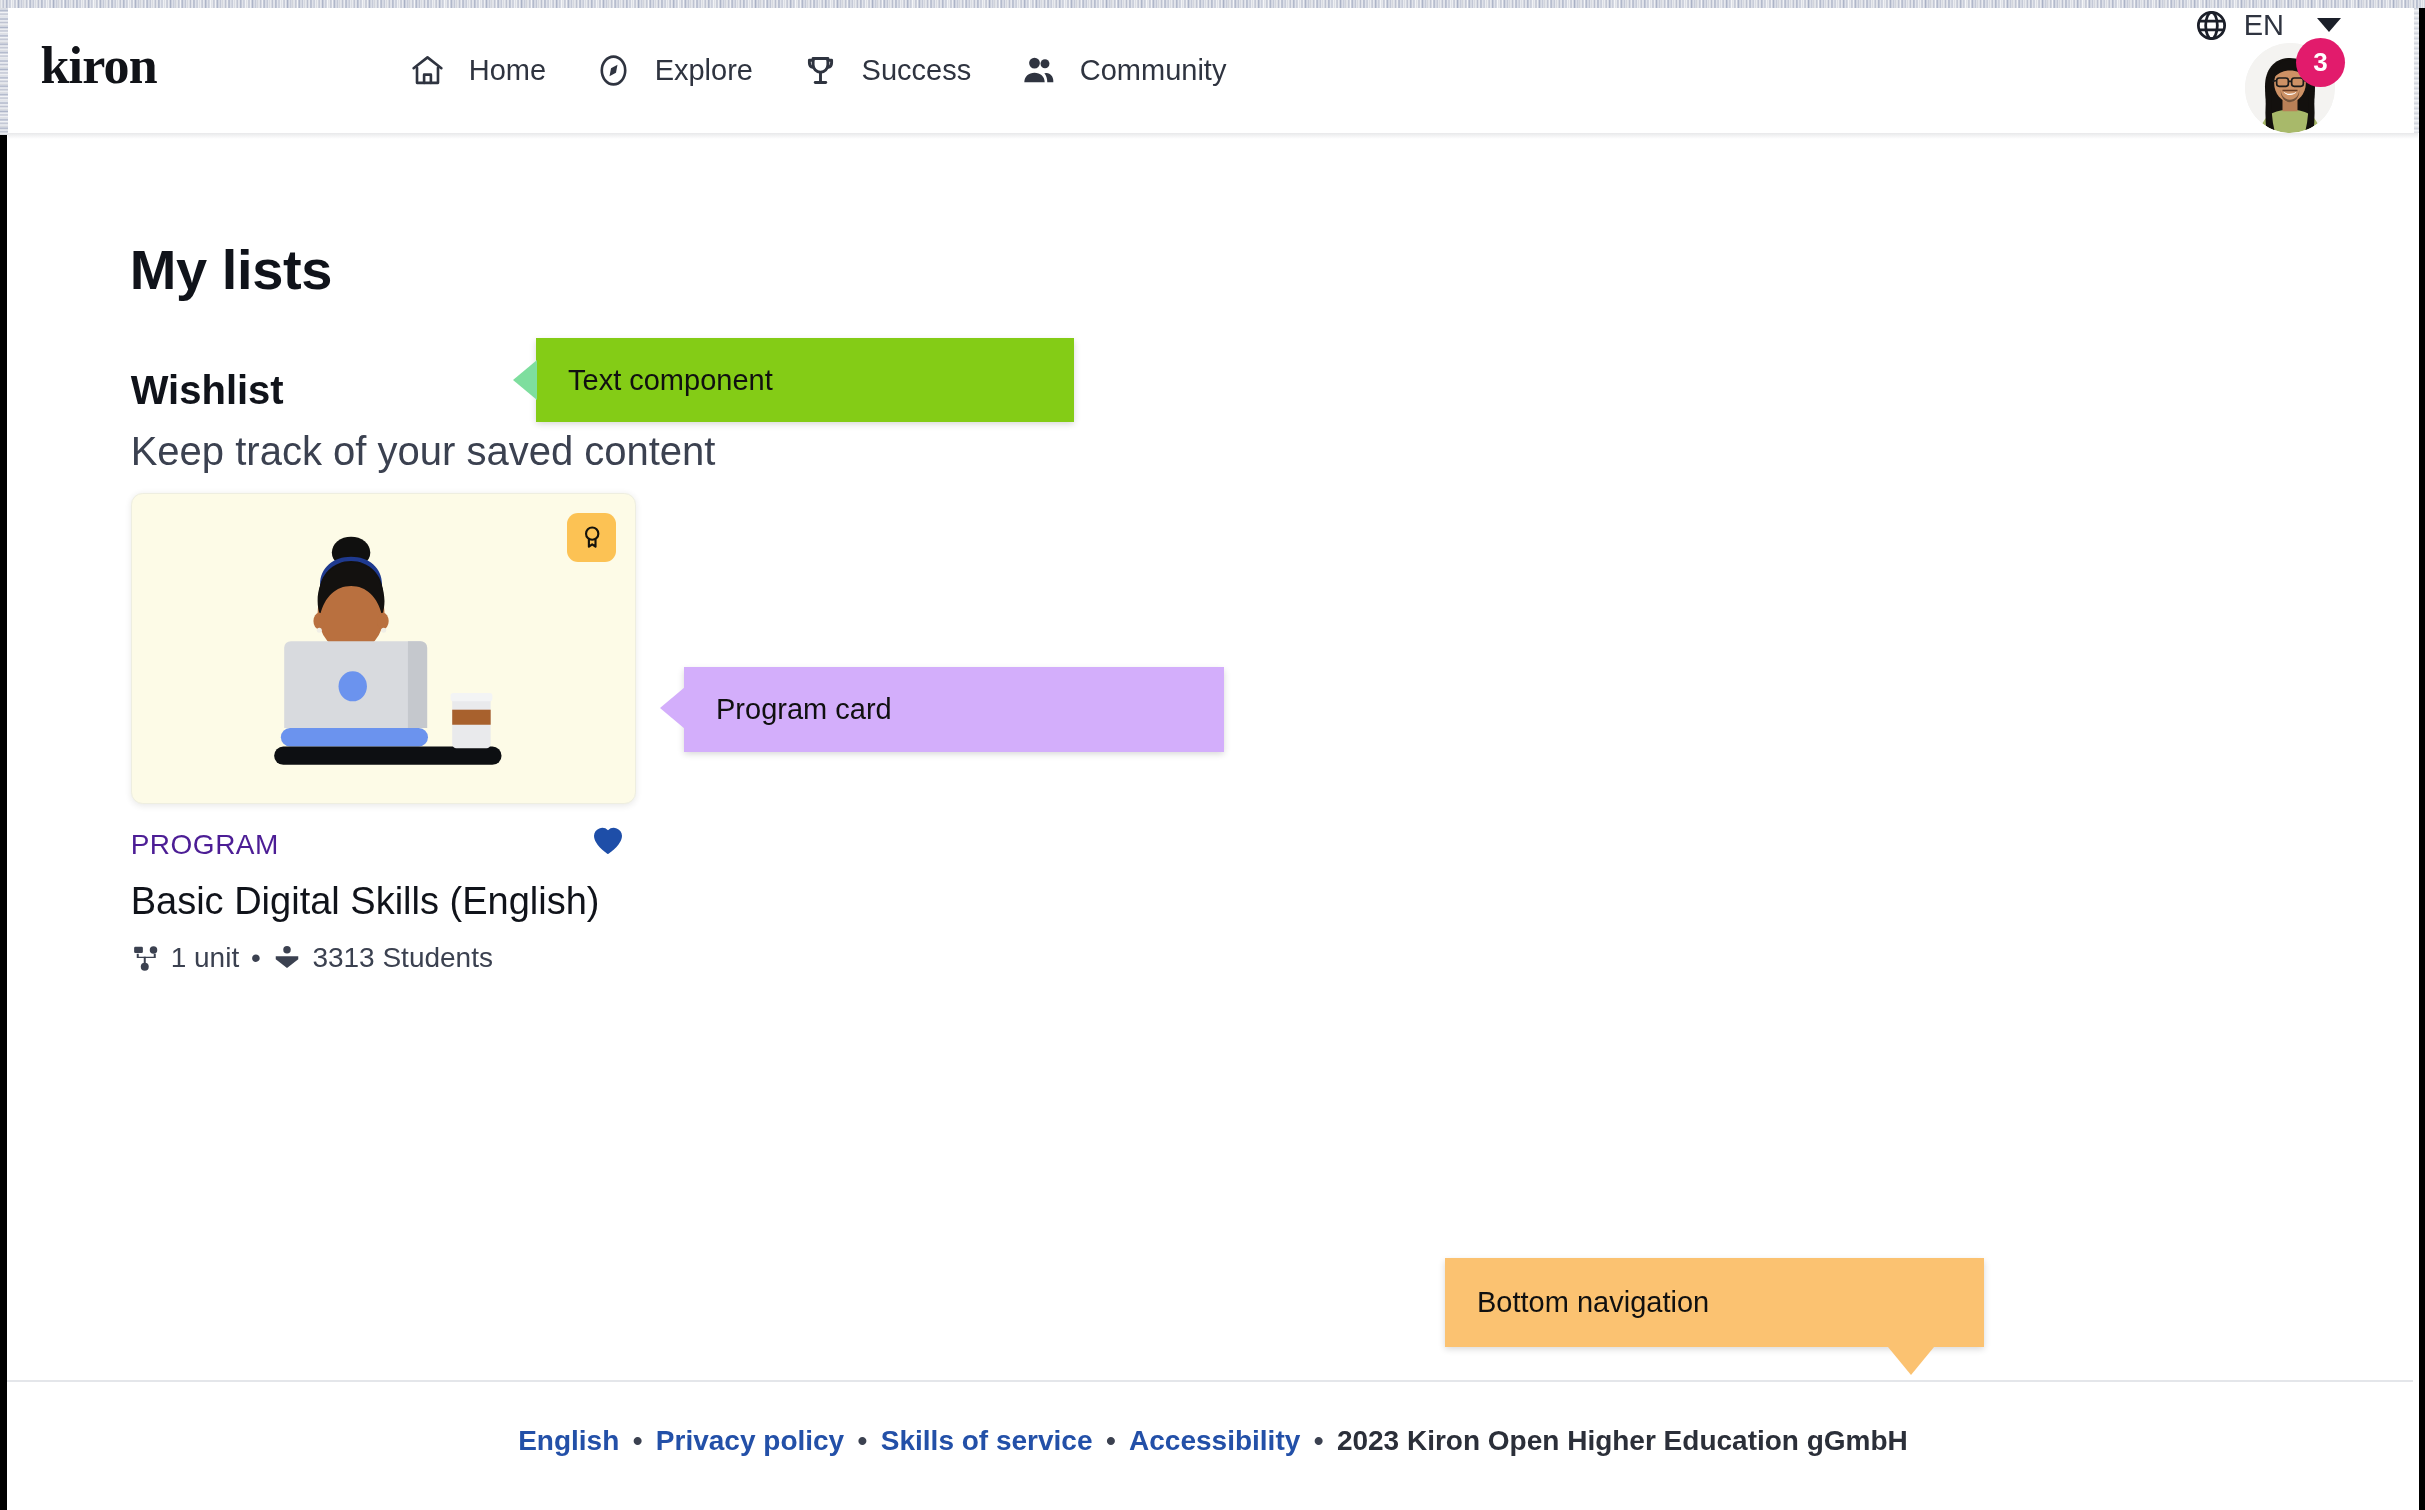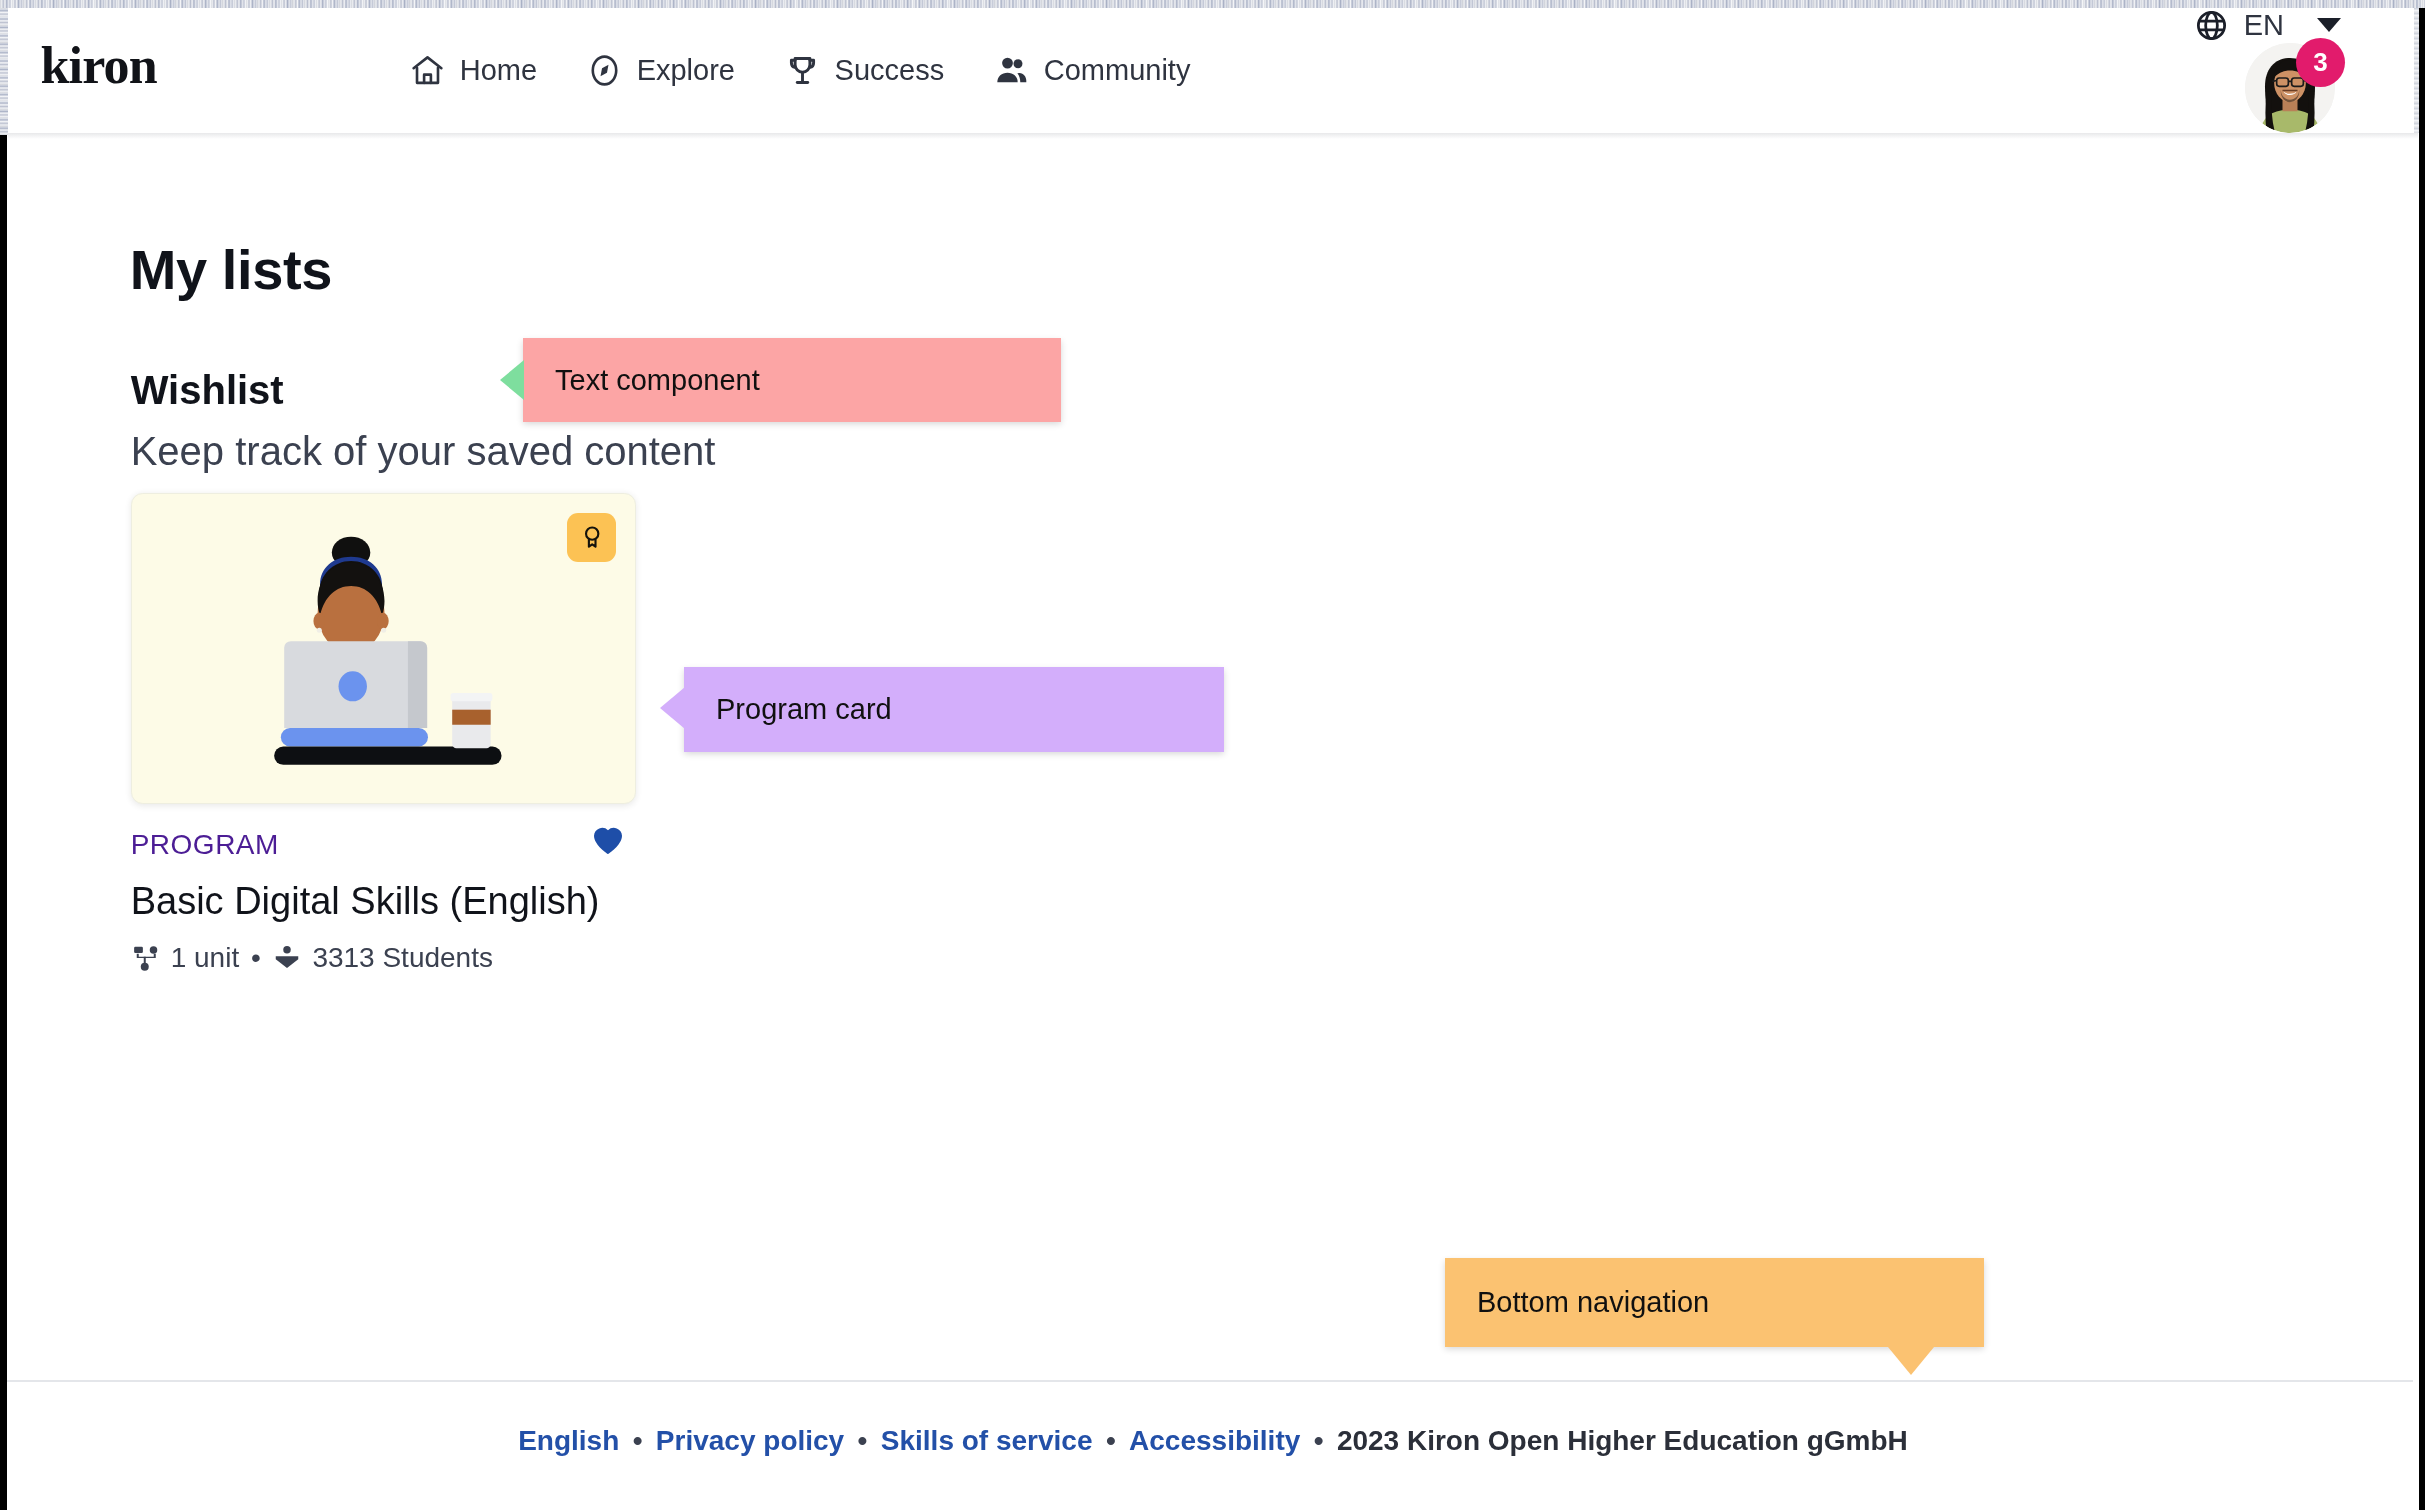--- a/index.html
+++ b/index.html
@@ -63,21 +63,21 @@
     position: absolute; left: 32px; top: 32px;
     font-family: "Liberation Serif", serif;
     font-size: 52px; font-weight: 700; color: #111318;
     letter-spacing: -0.8px; line-height: 1;
   }
   .nav-links {
     position: absolute; left: 397px; top: 0; height: 125px;
     display: flex; align-items: center; gap: 42px;
   }
   .nav-item {
-    display: flex; align-items: center; gap: 14px;
+    display: flex; align-items: center; gap: 23px;
     cursor: pointer; padding: 5px 3.3px;
   }
   .nav-item .label {
     font-size: 29px; color: #2f3440; line-height: 1;
   }
   .nav-icon { width: 37px; height: 37px; display: block; flex: none; }
 
   .nav-right {
     position: absolute; right: 32px; top: 0; height: 125px;
     display: flex; align-items: center; gap: 0; flex-direction: column;
@@ -171,21 +171,21 @@
 
   .co-top {
     left: 1139px; top: 194px; width: 539px; height: 88px; background: #6fcfe4;
   }
   .co-top .cl-arrow {
     top: -25px; left: 60px;
     border-left: 23.4px solid transparent; border-right: 23.4px solid transparent;
     border-bottom: 25px solid #6fcfe4;
   }
   .co-text {
-    left: 523px; top: 338px; width: 538px; height: 84px; background: #fca5a5;
+    left: 536px; top: 338px; width: 538px; height: 84px; background: #84cc16;
   }
   .co-text .cl-arrow {
     left: -23.4px; top: 22px;
     border-top: 20px solid transparent; border-bottom: 20px solid transparent;
     border-right: 24px solid #7ede9e;
   }
   .co-prog {
     left: 684px; top: 667px; width: 540px; height: 85px; background: #d3aefb;
   }
   .co-prog .cl-arrow {

